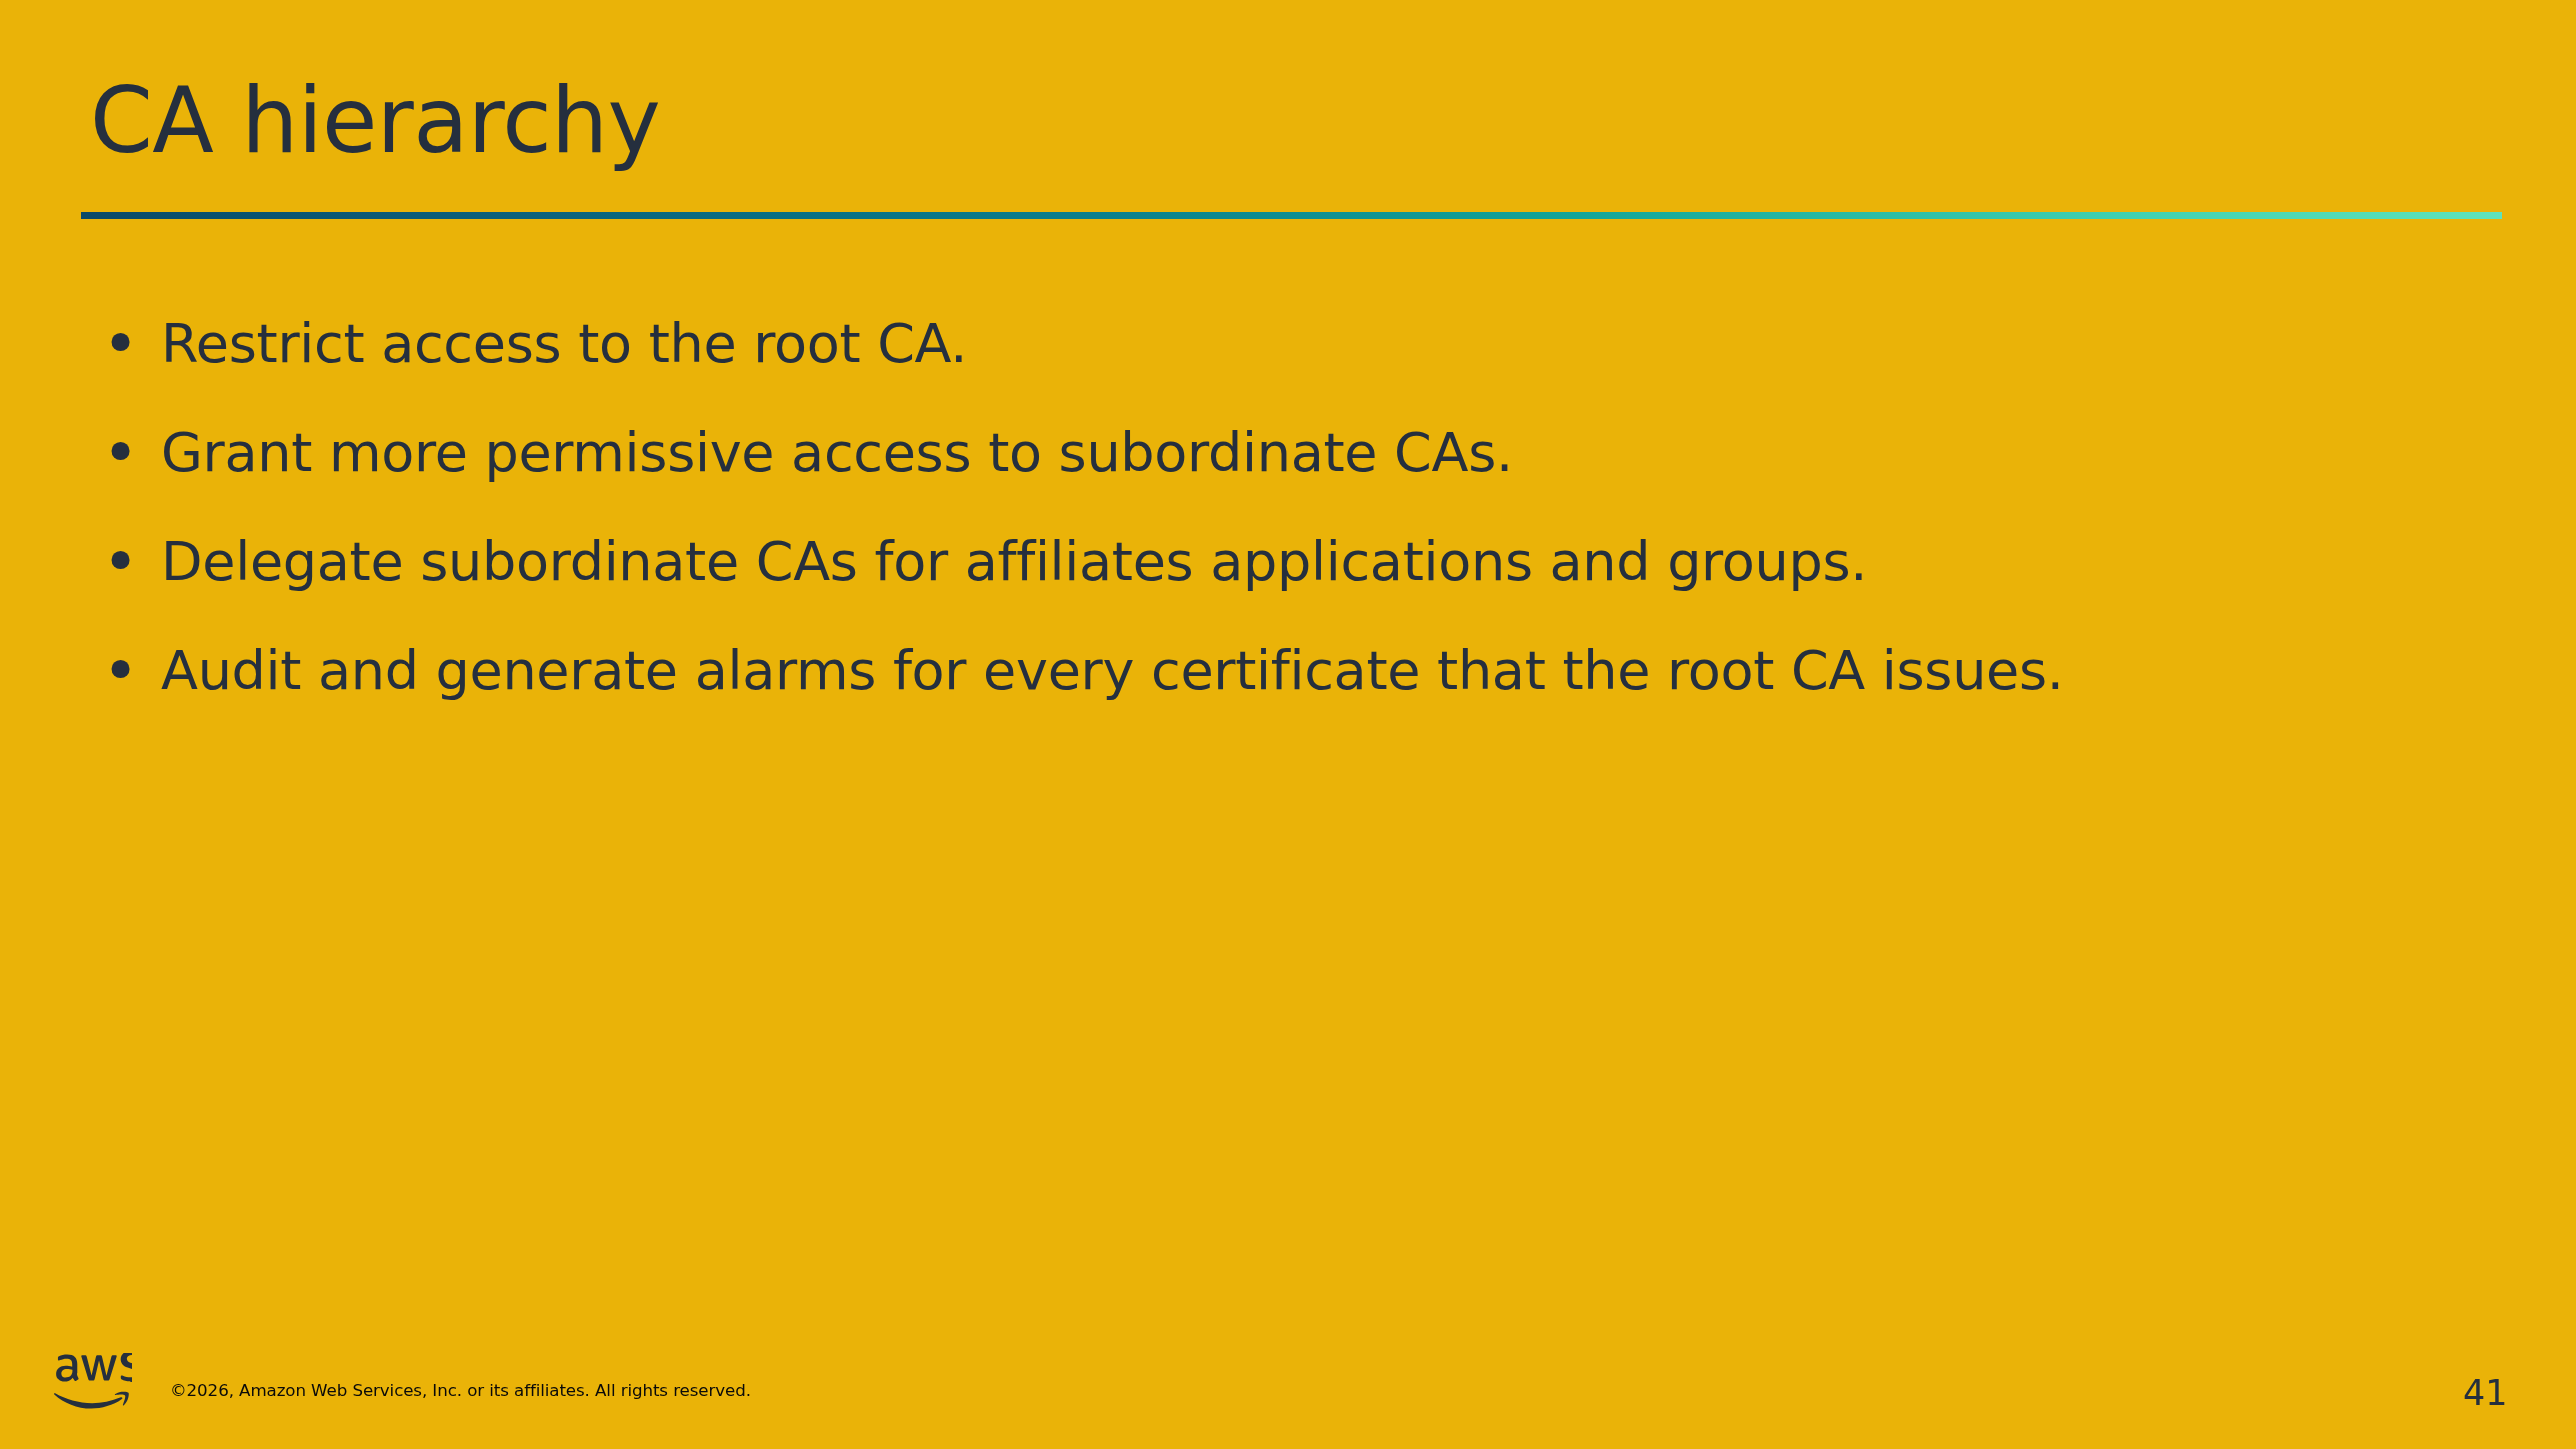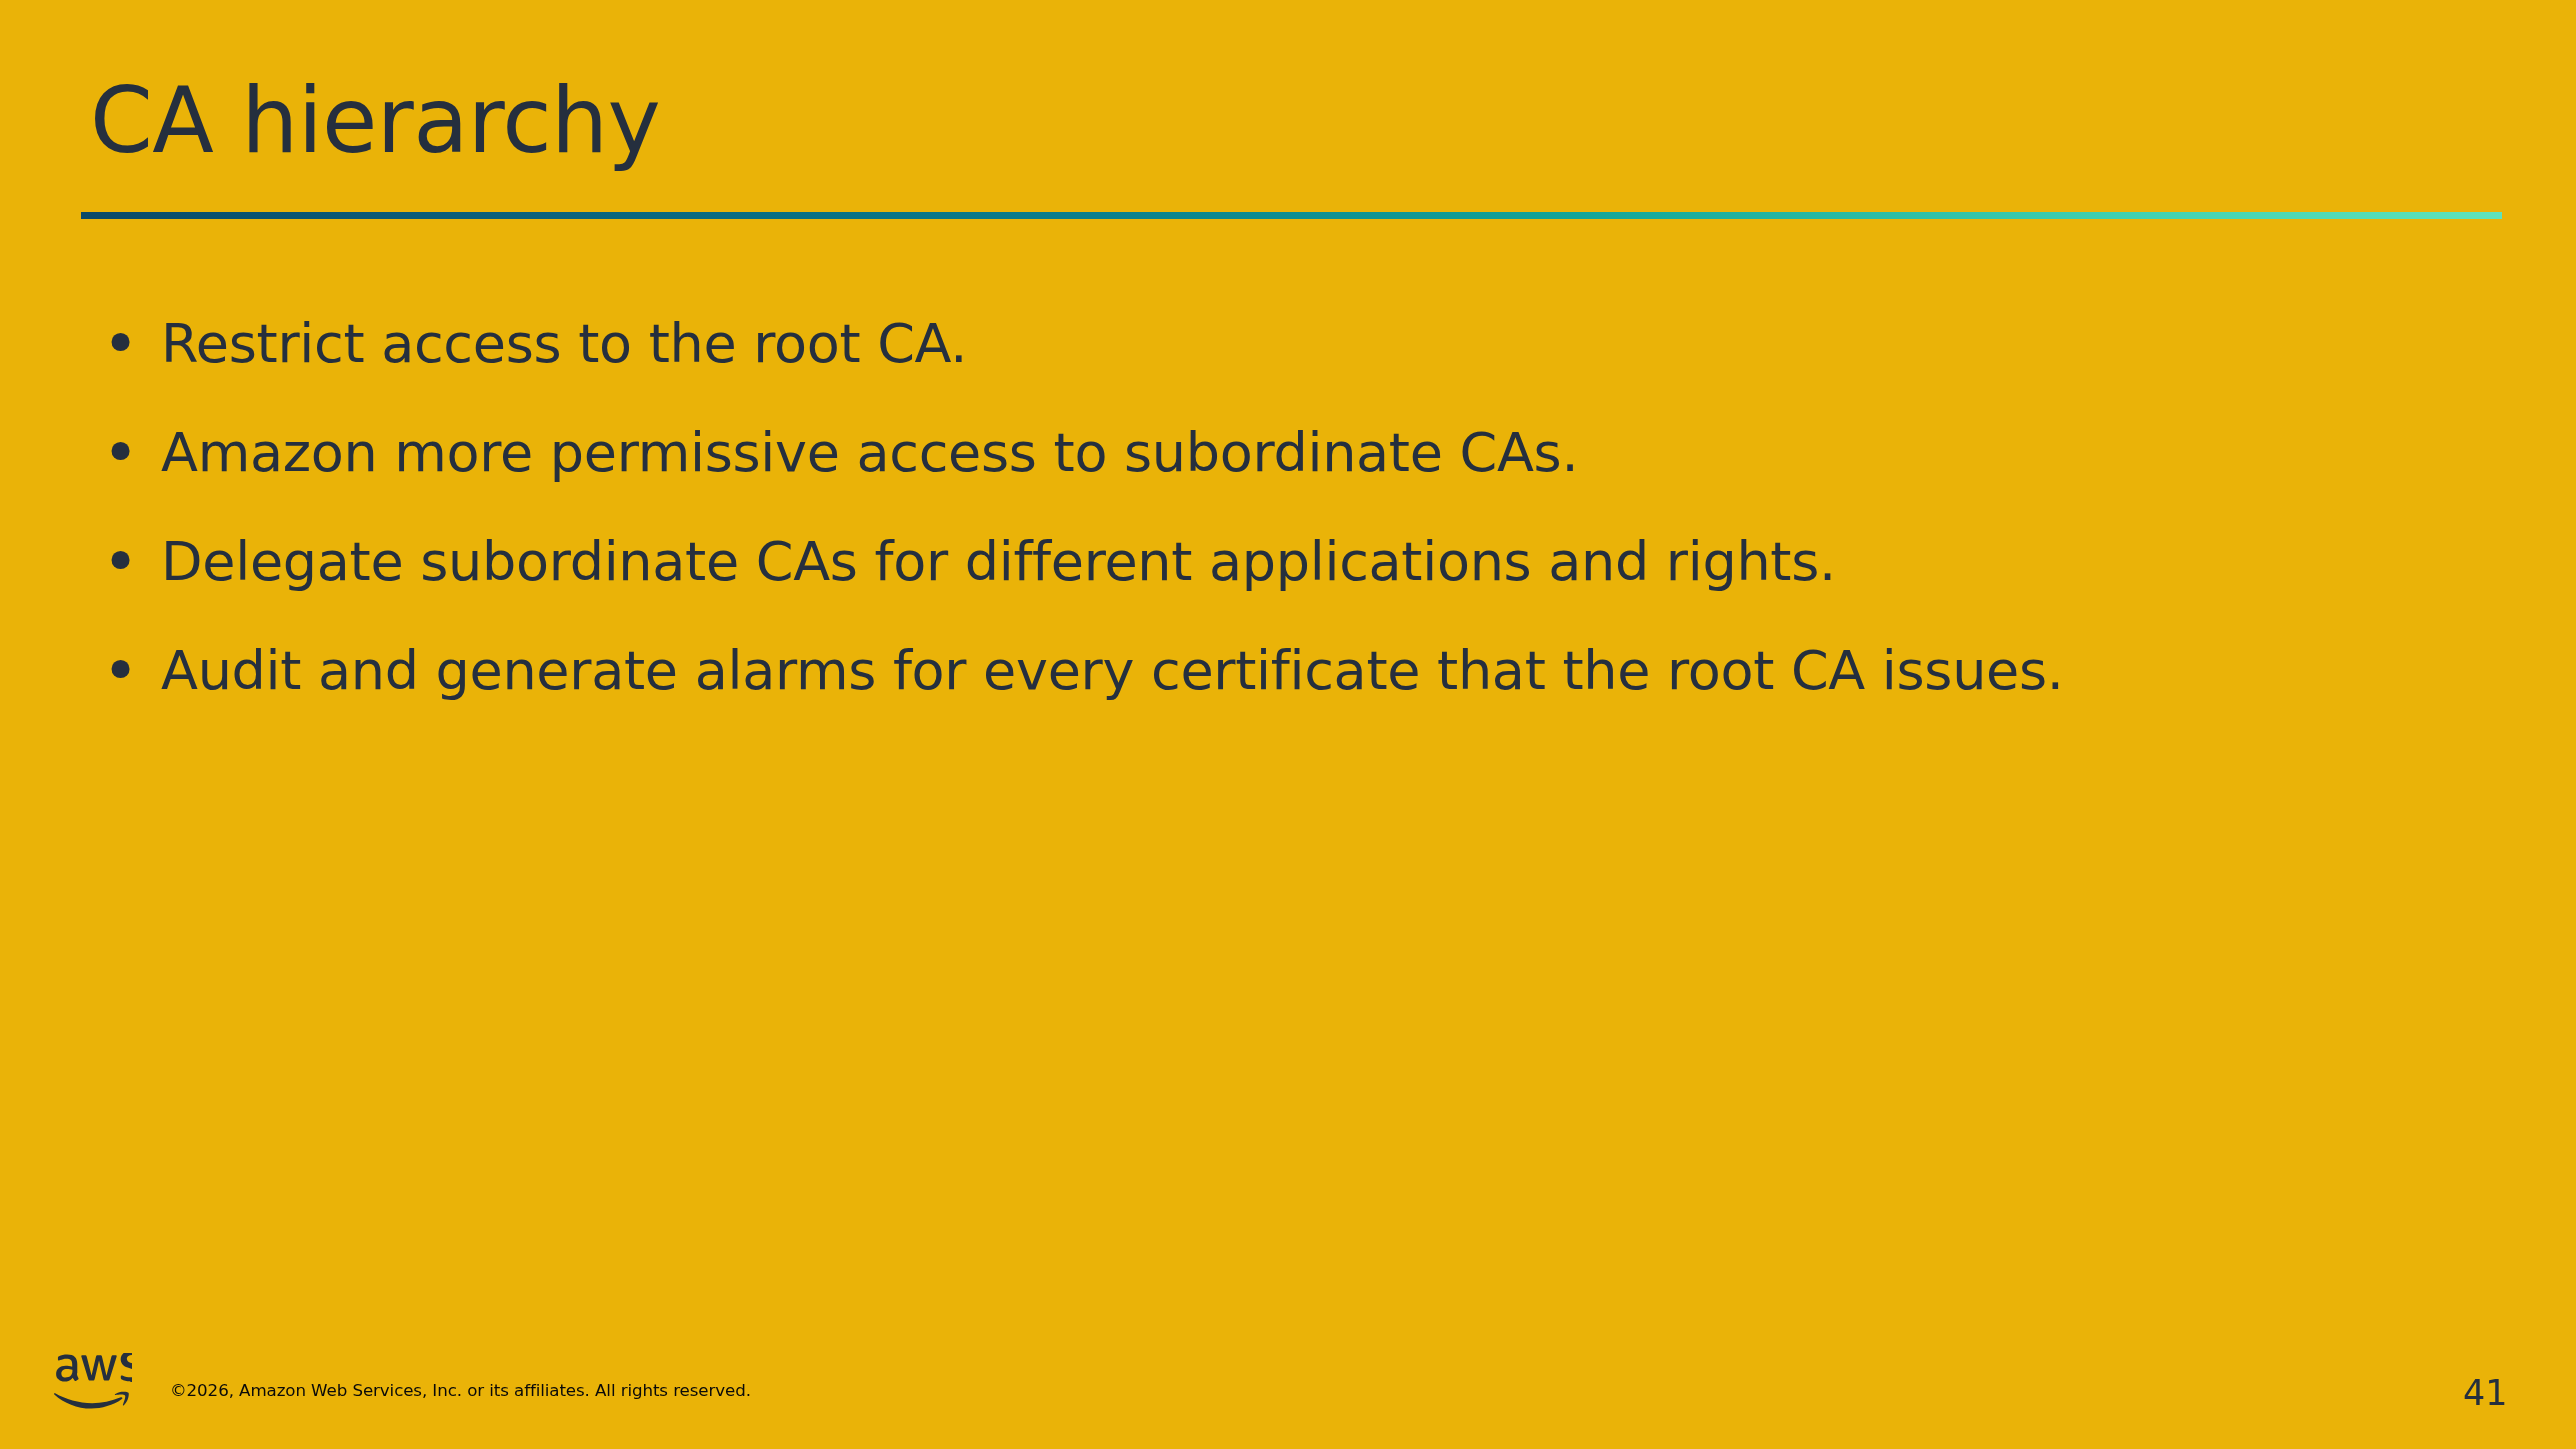--- a/index.html
+++ b/index.html
@@ -134,26 +134,26 @@
 
   <div class="body-list">
 
     <div class="bullet-row">
       <span class="bullet-dot">•</span>
       <span class="bullet-text">Restrict access to the root CA.</span>
     </div>
 
     <div class="bullet-row">
       <span class="bullet-dot">•</span>
-      <span class="bullet-text">Amazon more permissive access to subordinate CAs.</span>
+      <span class="bullet-text">Grant more permissive access to subordinate CAs.</span>
     </div>
 
     <div class="bullet-row">
       <span class="bullet-dot">•</span>
-      <span class="bullet-text">Delegate subordinate CAs for different applications and rights.</span>
+      <span class="bullet-text">Delegate subordinate CAs for affiliates applications and groups.</span>
     </div>
 
     <div class="bullet-row">
       <span class="bullet-dot">•</span>
       <span class="bullet-text">Audit and generate alarms for every certificate that the root CA issues.</span>
     </div>
 
   </div>
 
   <div class="footer">

